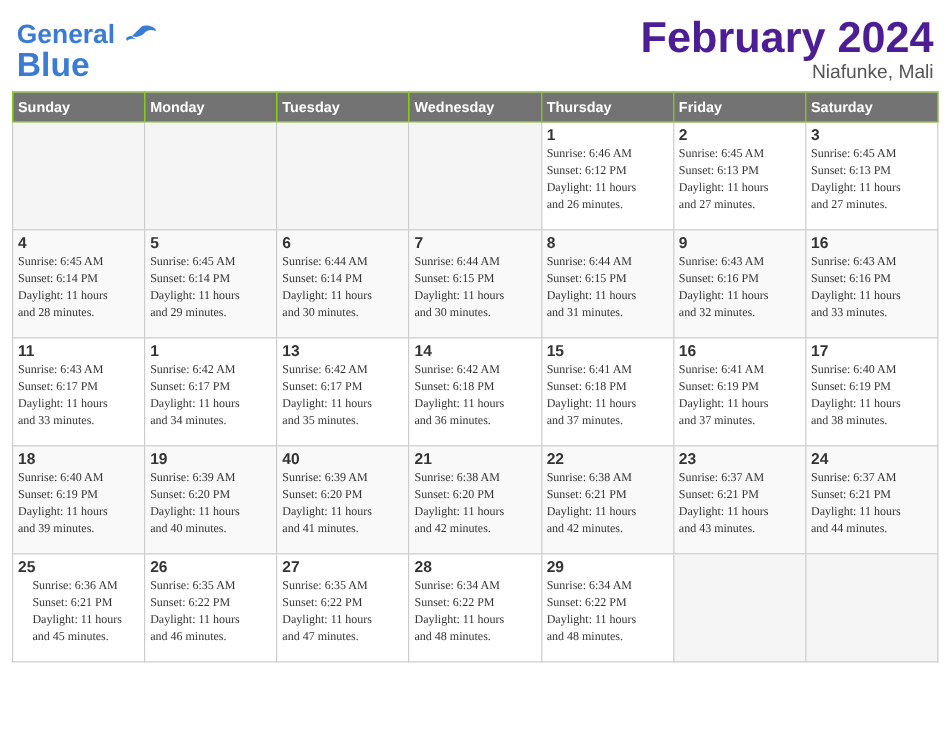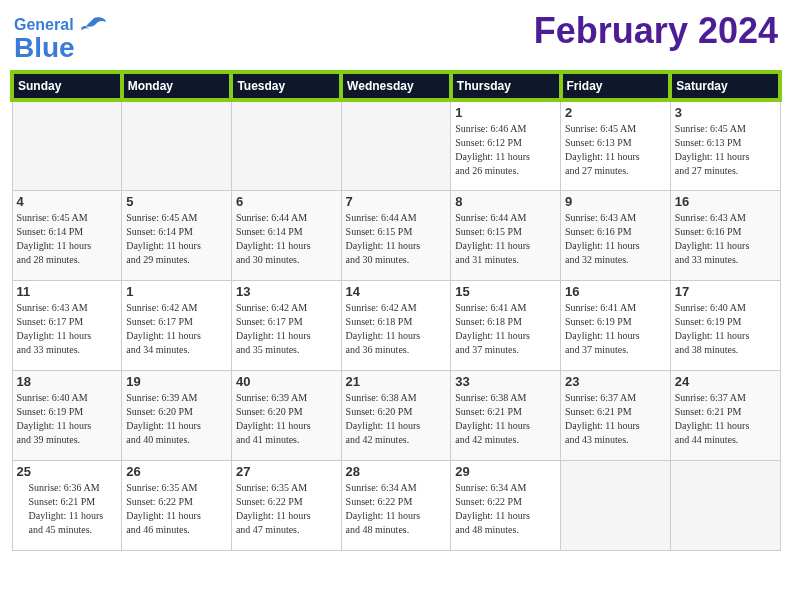--- a/index.html
+++ b/index.html
@@ -34,27 +34,27 @@
     .calendar-subtitle {
       font-size: 16px;
       color: #555;
     }
     table {
       width: 100%;
       border-collapse: collapse;
       table-layout: fixed;
     }
     thead th {
-      background: #0f172a;
+      background: #737373;
       color: #fff;
       font-size: 12px;
       font-weight: bold;
       padding: 5px 4px;
       text-align: left;
-      border: 4px solid #84cc16;
+      border: 1px solid #84cc16;
     }
     tbody td {
       border: 1px solid #ccc;
       vertical-align: top;
       padding: 3px 4px;
       font-size: 10.5px;
       color: #333;
       height: 90px;
     }
     .day-num {
@@ -74,32 +74,33 @@
     .empty {
       background: #f5f5f5;
     }
   </style>
 </head>
 <body>
 
 <div class="header">
   <div class="logo">
     <div style="display:flex;align-items:center;">
-      <span style="font-size:16px;font-weight:bold;color:#333;">
+      <span style="font-size:22px;font-weight:bold;color:#333;">
         <span style="color:#3a7bd5;">General</span>
         <svg width="28" height="20" viewBox="0 0 28 20" style="vertical-align:middle;margin-left:2px;">
           <path d="M14 2 C18 0 26 2 26 6 C22 4 18 5 16 8 C14 10 10 12 6 10 C8 8 10 6 14 2Z" fill="#3a7bd5"></path>
           <path d="M6 10 C2 10 0 12 2 14 C4 12 8 12 10 13 C8 12 6 11 6 10Z" fill="#3a7bd5"></path>
         </svg>
       </span>
     </div>
     <div style="font-size:28px;font-weight:bold;color:#3a7bd5;margin-top:-4px;">Blue</div>
   </div>
   <div class="title-block">
     <div class="calendar-title">February 2024</div>
+    <div class="calendar-subtitle">Niafunke, Mali</div>
   </div>
 </div>
 
 <table>
   <thead>
     <tr id="header-row">
         <th>Sunday</th>
         <th>Monday</th>
         <th>Tuesday</th>
         <th>Wednesday</th>
@@ -261,21 +262,21 @@
 and 41 minutes.</div>
         </td>
         <td>
           <div class="day-num">21</div>
           <div class="cell-info" style="white-space: pre-line;">Sunrise: 6:38 AM
 Sunset: 6:20 PM
 Daylight: 11 hours
 and 42 minutes.</div>
         </td>
         <td>
-          <div class="day-num">33</div>
+          <div class="day-num">22</div>
           <div class="cell-info" style="white-space: pre-line;">Sunrise: 6:38 AM
 Sunset: 6:21 PM
 Daylight: 11 hours
 and 42 minutes.</div>
         </td>
         <td>
           <div class="day-num">23</div>
           <div class="cell-info" style="white-space: pre-line;">Sunrise: 6:37 AM
 Sunset: 6:21 PM
 Daylight: 11 hours

